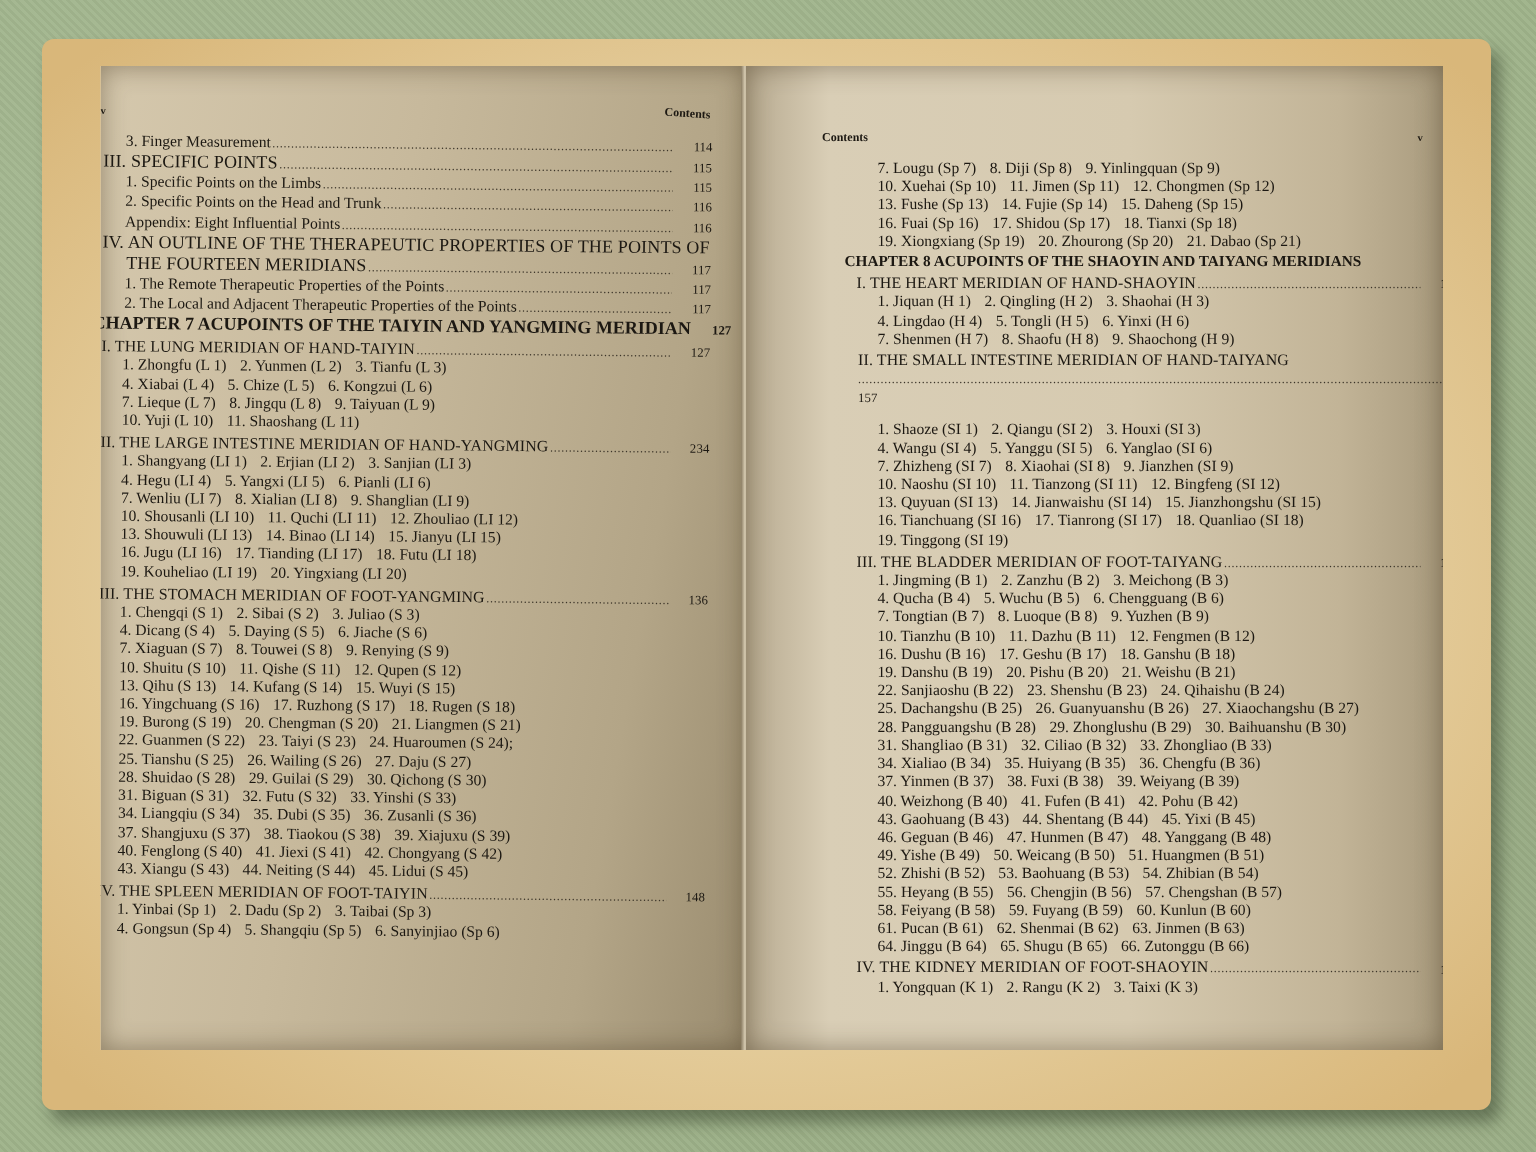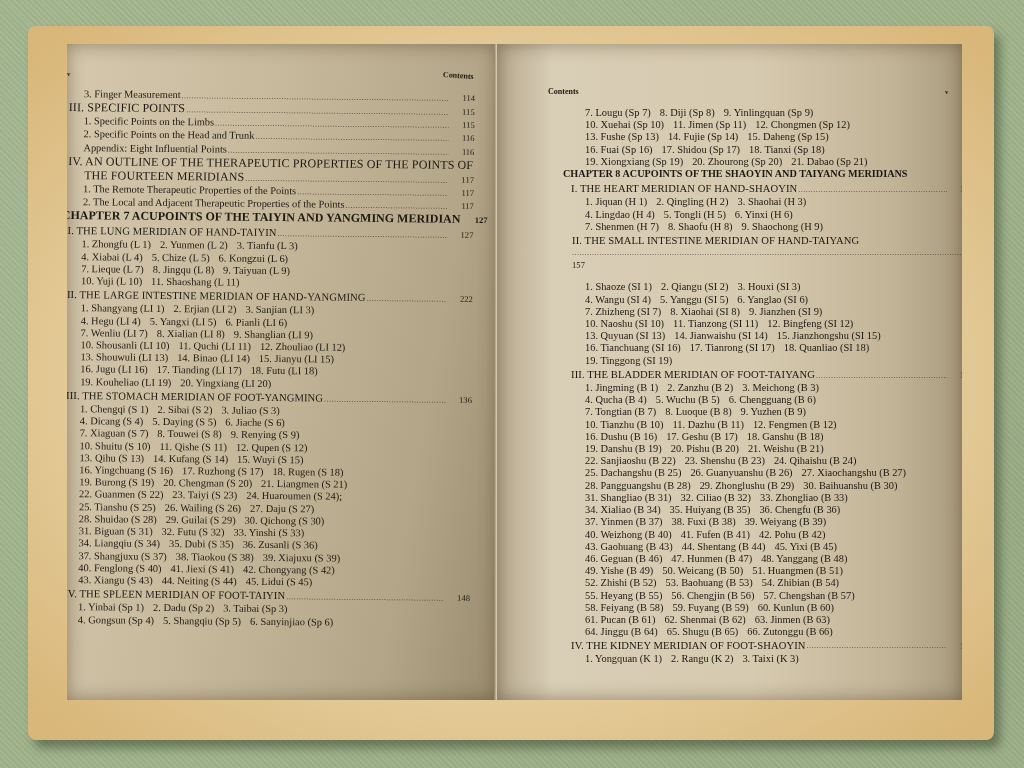--- a/index.html
+++ b/index.html
@@ -120,21 +120,21 @@
           <span class="dots"></span>
           <span class="pg">127</span>
         </div>
         <div class="pts"><span>1. Zhongfu (L 1)</span><span>2. Yunmen (L 2)</span><span>3. Tianfu (L 3)</span></div>
         <div class="pts"><span>4. Xiabai (L 4)</span><span>5. Chize (L 5)</span><span>6. Kongzui (L 6)</span></div>
         <div class="pts"><span>7. Lieque (L 7)</span><span>8. Jingqu (L 8)</span><span>9. Taiyuan (L 9)</span></div>
         <div class="pts"><span>10. Yuji (L 10)</span><span>11. Shaoshang (L 11)</span></div>
         <div class="row sec" style="padding-left:6px;margin-top:2px;">
           <span class="t">II. THE LARGE INTESTINE MERIDIAN OF HAND-YANGMING</span>
           <span class="dots"></span>
-          <span class="pg">222</span>
+          <span class="pg">234</span>
         </div>
         <div class="pts"><span>1. Shangyang (LI 1)</span><span>2. Erjian (LI 2)</span><span>3. Sanjian (LI 3)</span></div>
         <div class="pts"><span>4. Hegu (LI 4)</span><span>5. Yangxi (LI 5)</span><span>6. Pianli (LI 6)</span></div>
         <div class="pts"><span>7. Wenliu (LI 7)</span><span>8. Xialian (LI 8)</span><span>9. Shanglian (LI 9)</span></div>
         <div class="pts"><span>10. Shousanli (LI 10)</span><span>11. Quchi (LI 11)</span><span>12. Zhouliao (LI 12)</span></div>
         <div class="pts"><span>13. Shouwuli (LI 13)</span><span>14. Binao (LI 14)</span><span>15. Jianyu (LI 15)</span></div>
         <div class="pts"><span>16. Jugu (LI 16)</span><span>17. Tianding (LI 17)</span><span>18. Futu (LI 18)</span></div>
         <div class="pts"><span>19. Kouheliao (LI 19)</span><span>20. Yingxiang (LI 20)</span></div>
         <div class="row sec" style="padding-left:6px;margin-top:2px;">
           <span class="t">III. THE STOMACH MERIDIAN OF FOOT-YANGMING</span>

